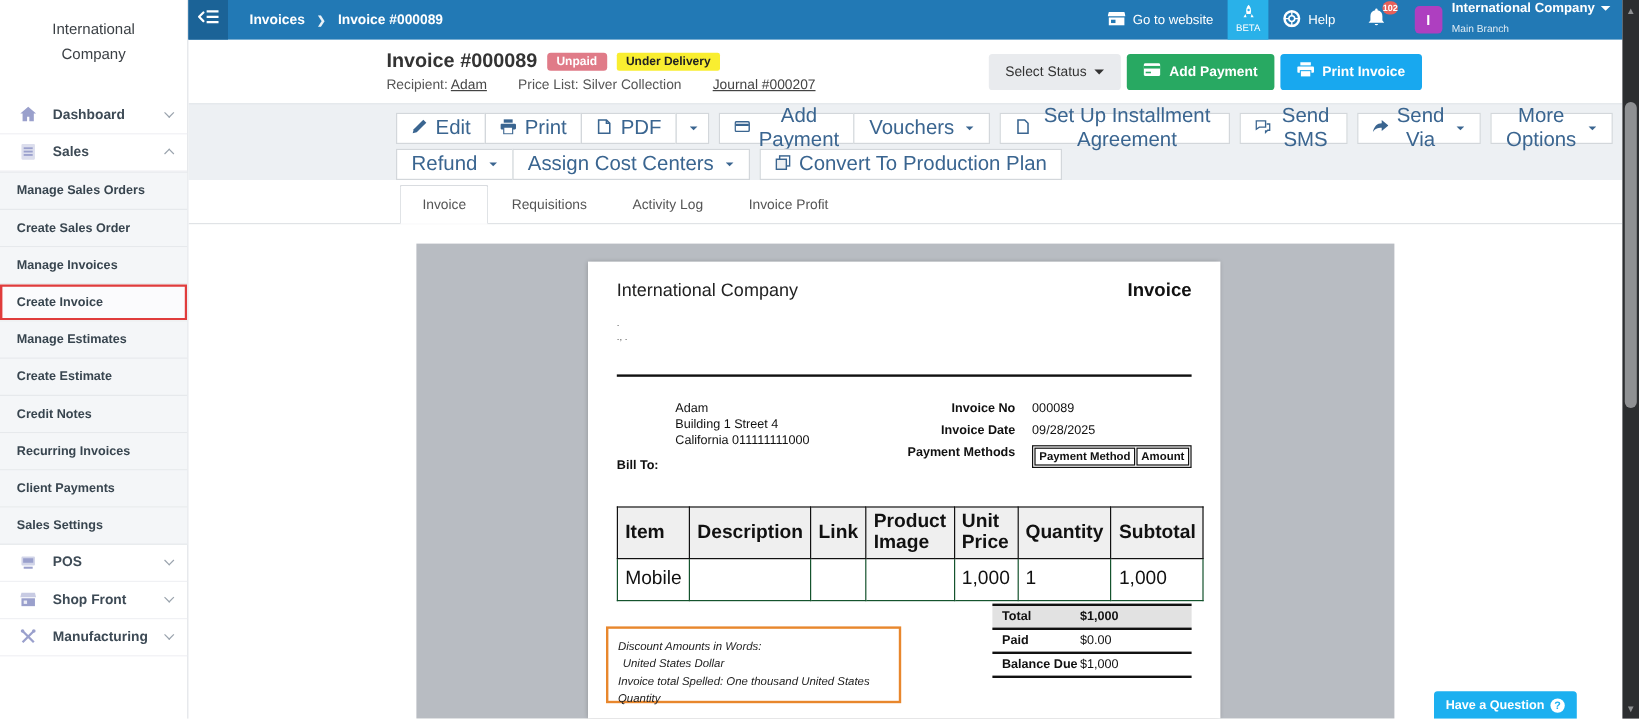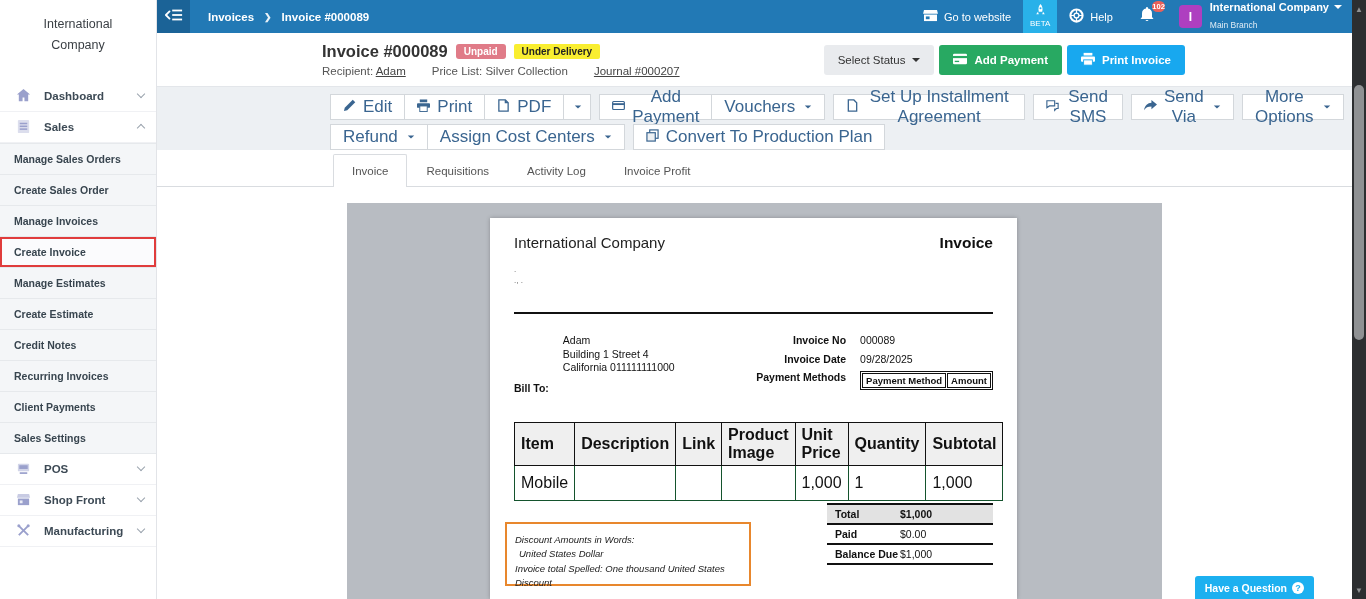--- a/index.html
+++ b/index.html
@@ -483,21 +483,21 @@
             </div>
             <div class="t-row">
               <span class="t-label">Balance Due</span>
               <span>$1,000</span>
             </div>
           </div>
 
           <div class="words-box">
             <div>Discount Amounts in Words:</div>
             <div style="padding-left:4px">United States Dollar</div>
-            <div>Invoice total Spelled: One thousand United States Discount</div>
+            <div>Invoice total Spelled: One thousand United States Quantity</div>
           </div>
 
         </div>
       </div>
     </section>
   </main>
 
   <button class="have-question">
     <span>Have a Question</span>
     <span class="q-circle">?</span>

